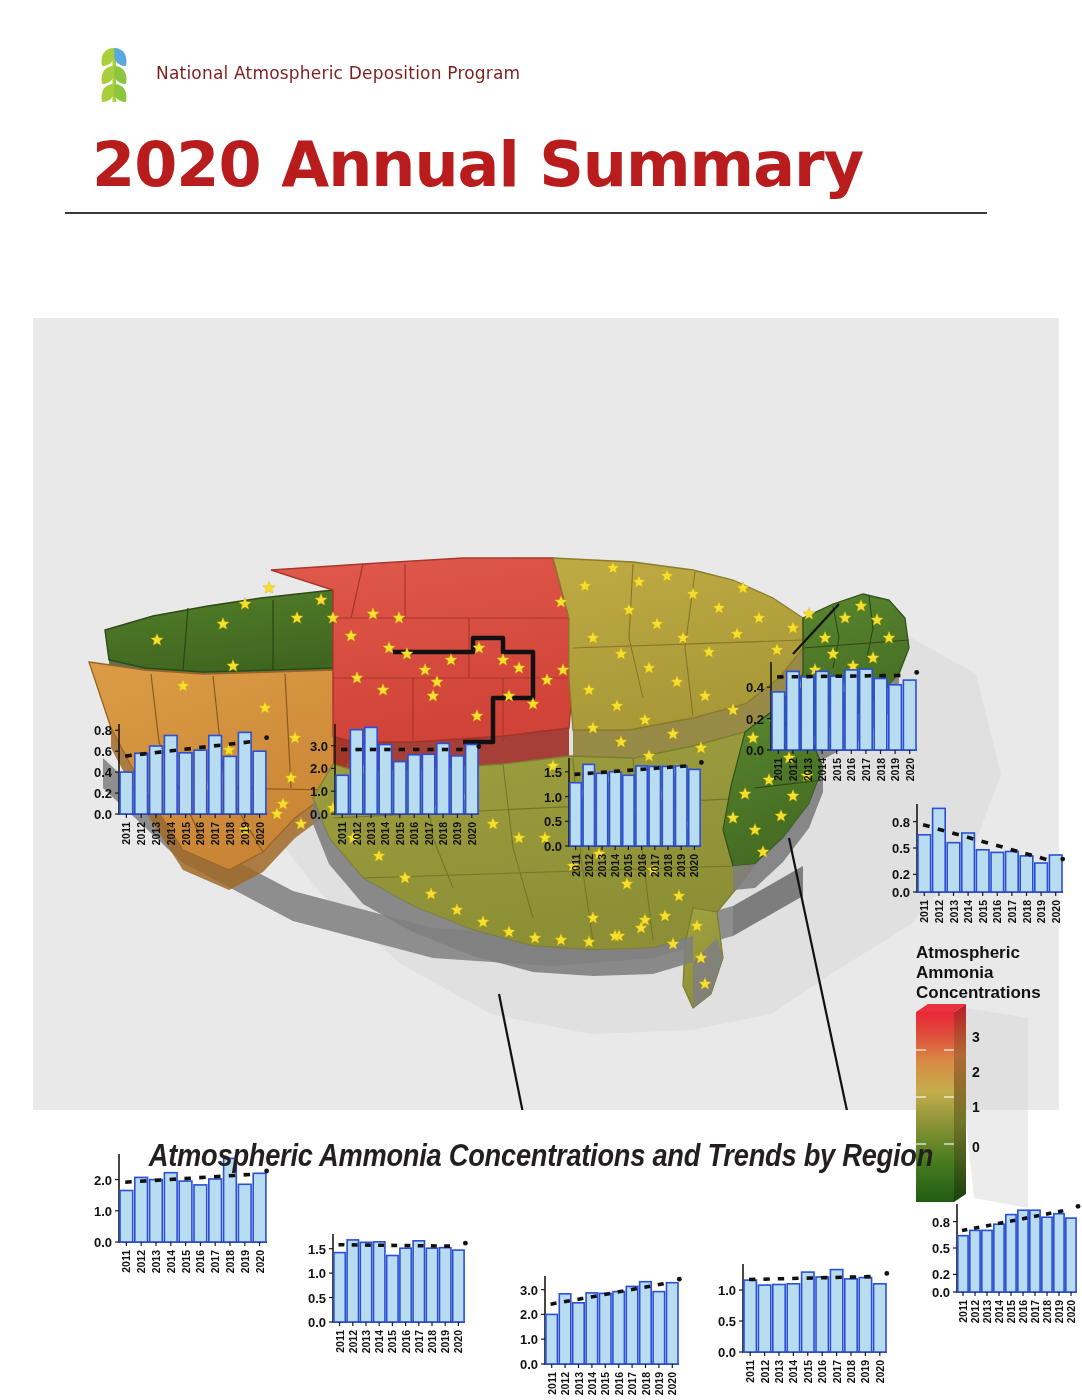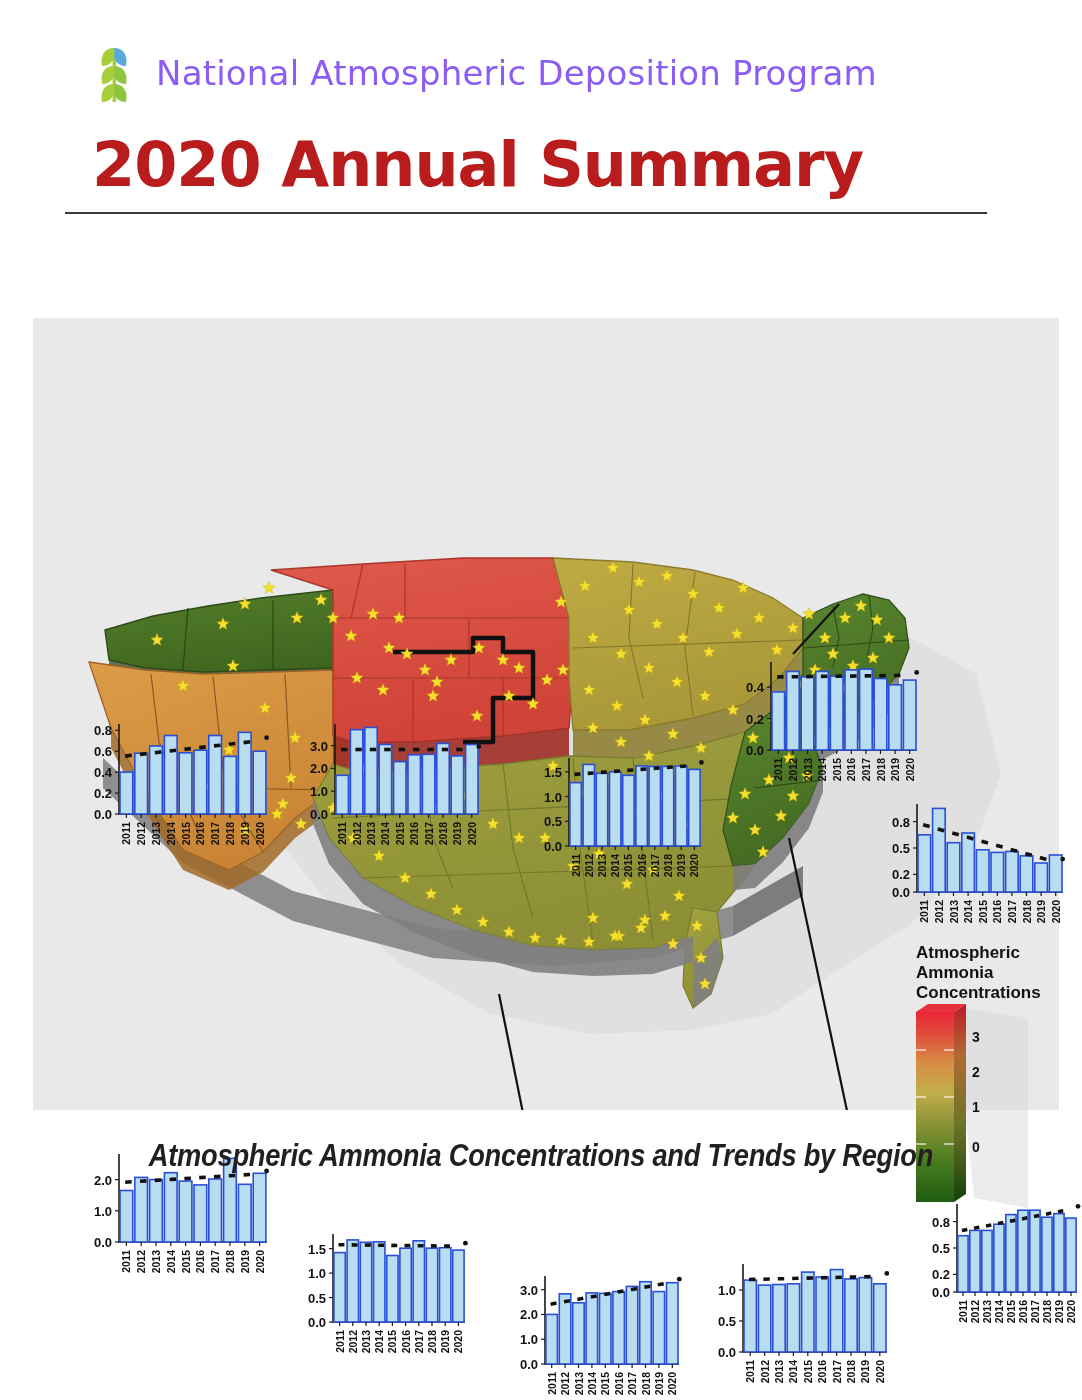--- a/index.html
+++ b/index.html
@@ -10,21 +10,21 @@
     font-family:"Liberation Sans", sans-serif;
     position:relative;
     overflow:hidden;
   }
 
   
   #header { position:absolute; left:0; top:0; width:1082px; height:230px; }
   #logo-row { position:absolute; left:88px; top:42px; display:flex; align-items:center; gap:14px; }
   #logo-mark { width:54px; height:62px; position:relative; }
   #org-name {
-    font-size:34px; color:#8b5cf6; letter-spacing:0.2px;
+    font-size:17px; color:#7f1d1d; letter-spacing:0.2px;
     font-family:"DejaVu Sans", sans-serif; font-weight:400; white-space:nowrap;
   }
   #doc-title {
     position:absolute; left:92px; top:128px;
     font-size:62px; font-weight:bold; color:#b91c1c;
     font-family:"DejaVu Sans", sans-serif; letter-spacing:-1px;
   }
   #title-rule {
     position:absolute; left:65px; top:212px; width:922px; height:2px; background:#3a3a3a;
   }

